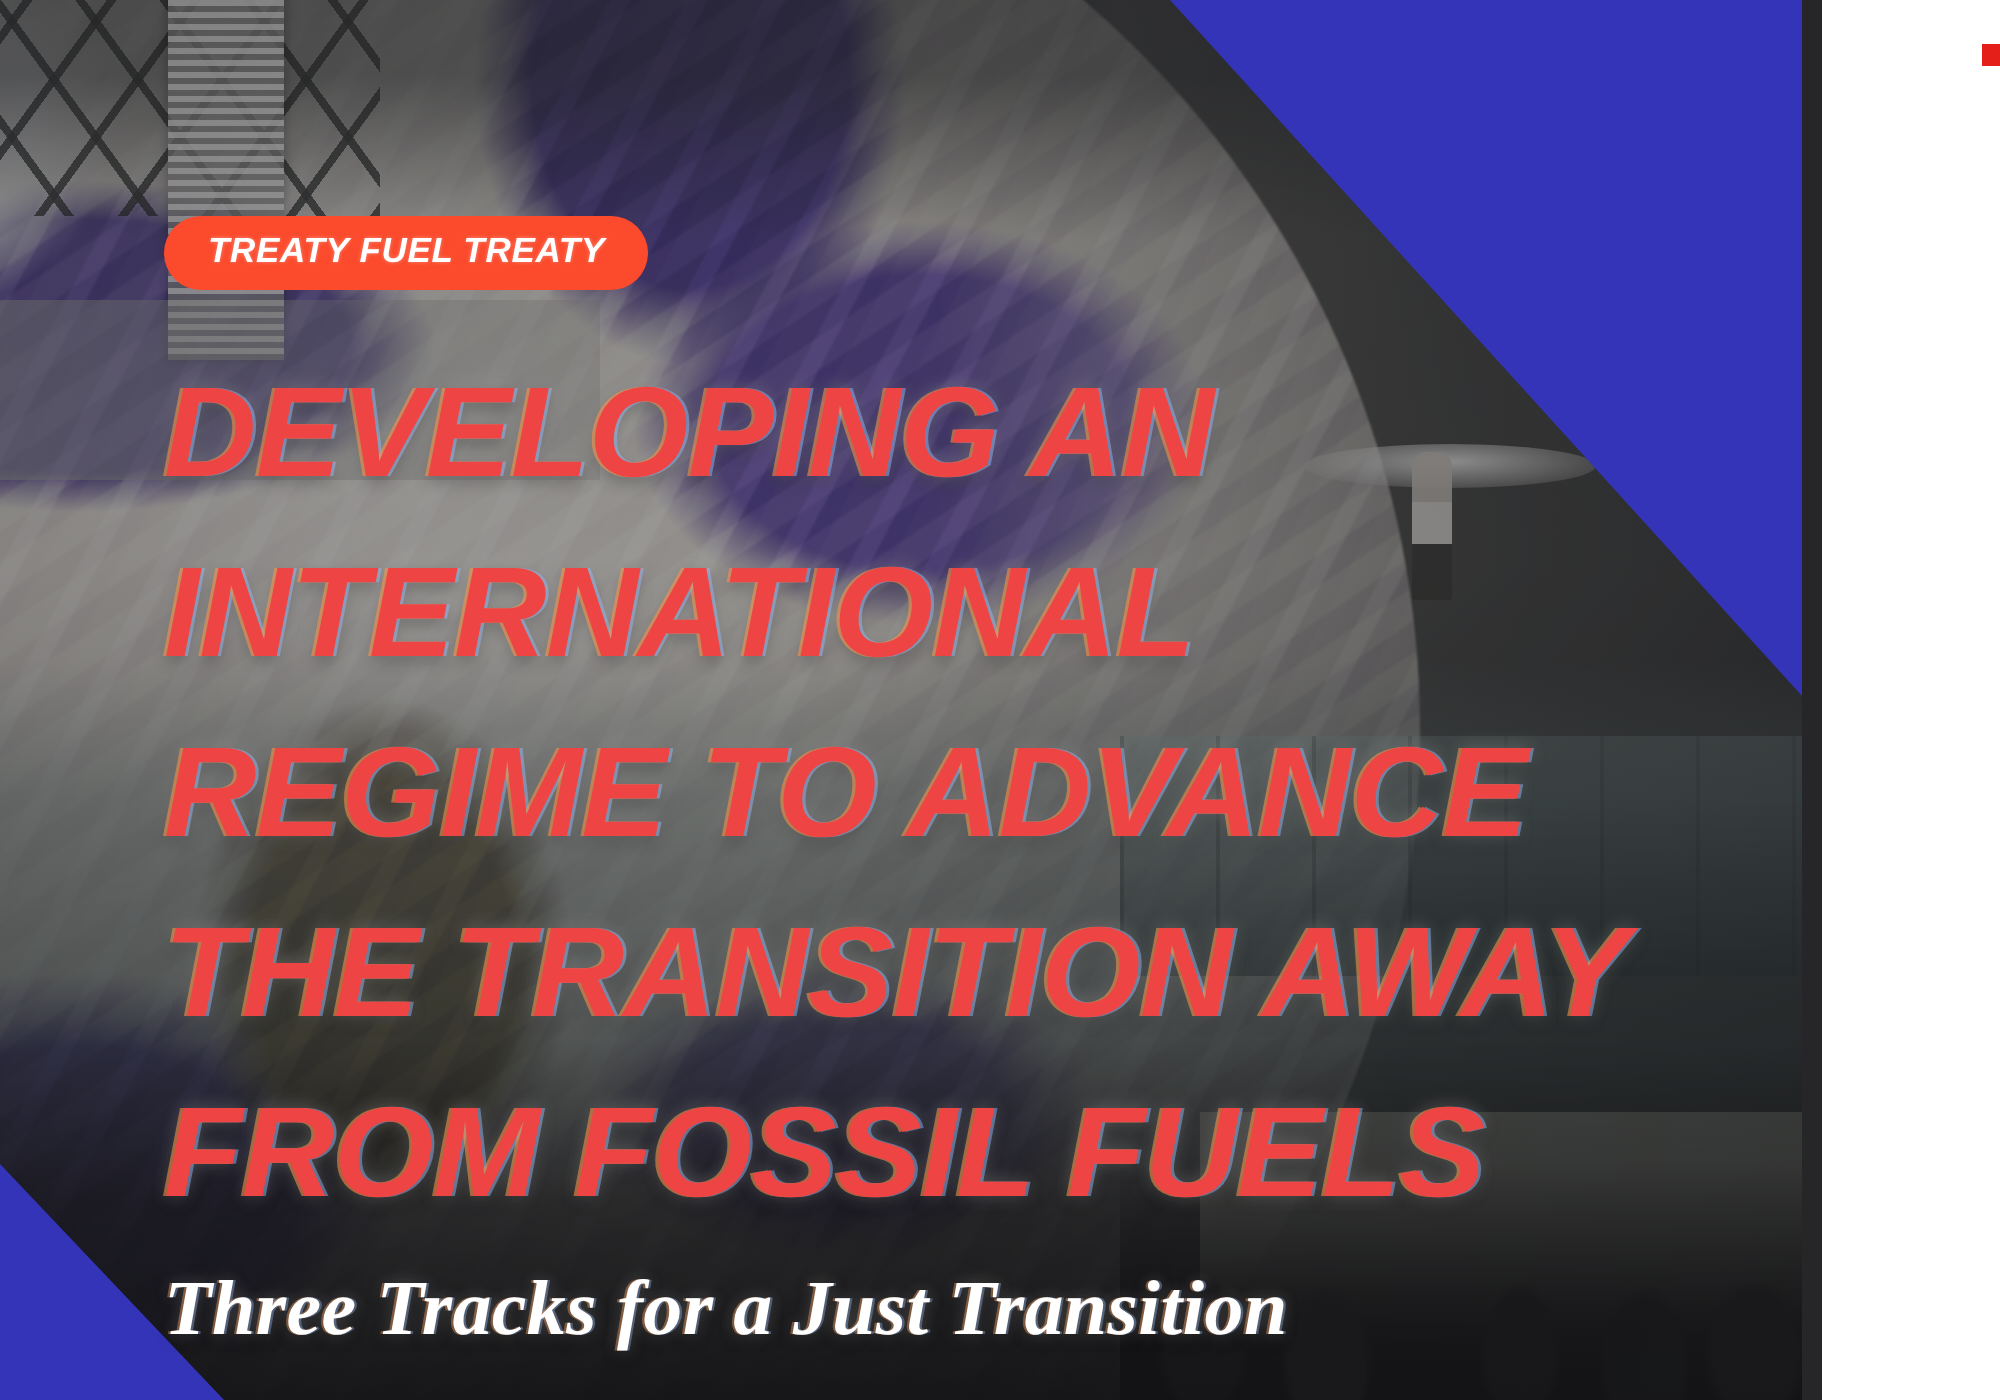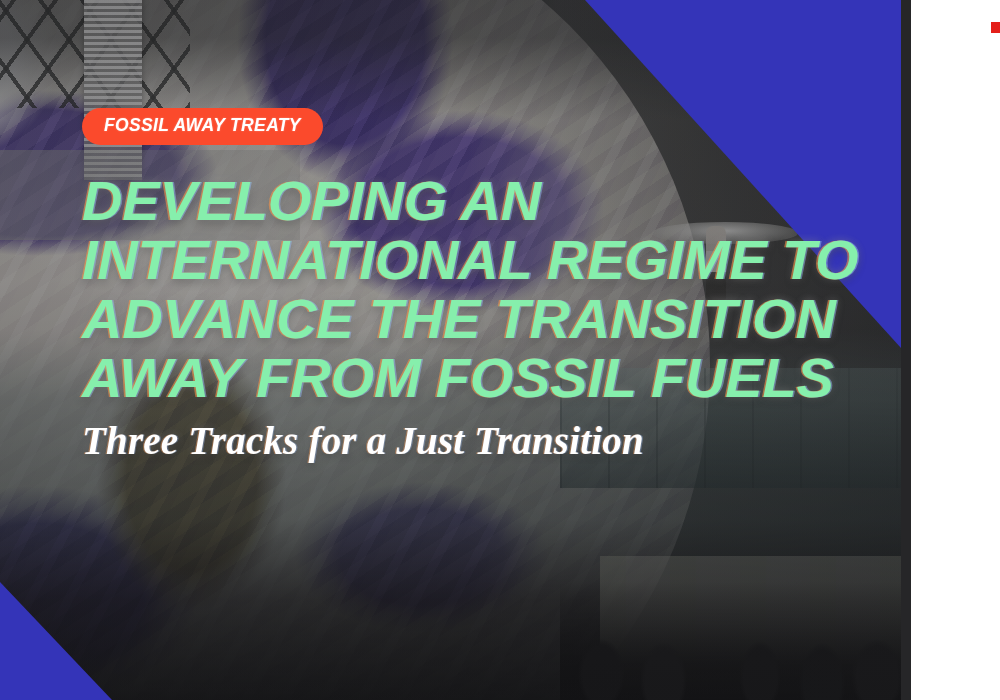--- a/index.html
+++ b/index.html
@@ -212,25 +212,25 @@
     letter-spacing: .35px;
     line-height: 1;
     padding: 9px 22px 10px 22px;
     border-radius: 20px;
     white-space: nowrap;
     text-shadow: 0 0 2px rgba(255,255,255,.35);
   }
 
   .headline {
     margin-top: 26px;
-    font-size: 56px;
-    line-height: 59px;
+    font-size: 64px;
+    line-height: 90px;
     font-weight: bold;
     font-style: italic;
-    color: #86efac;
+    color: #ef4444;
     letter-spacing: -0.2px;
     text-transform: uppercase;
     max-width: 790px;
     
     text-shadow:
       -1.6px 0 0 rgba(255,150,70,.55),
        1.6px 0 0 rgba(150,190,255,.45),
        0 0 9px rgba(255,255,255,.28),
        0 2px 8px rgba(0,0,0,.45);
   }
@@ -299,21 +299,21 @@
         <polygon points="316,0 316,348 0,0" fill="#3434b8"></polygon>
       </svg>
     </div>
     <div class="tri-bl">
       <svg viewBox="0 0 112 118" preserveAspectRatio="none" aria-hidden="true">
         <polygon points="0,0 0,118 112,118" fill="#3434b8"></polygon>
       </svg>
     </div>
 
     <div class="copy">
-      <div class="badge" style="background: rgb(251, 74, 44);">FOSSIL AWAY TREATY</div>
+      <div class="badge" style="background: rgb(251, 74, 44);">TREATY FUEL TREATY</div>
 
       <h1 class="headline">DEVELOPING AN INTERNATIONAL REGIME TO ADVANCE THE TRANSITION AWAY FROM FOSSIL FUELS</h1>
 
       <p class="subhead">Three Tracks for a Just Transition</p>
     </div>
 
   </section>
 
   <div id="scrollbar-track" style="background: rgb(38, 38, 40);"></div>
   <div id="right-pane" style="background: rgb(255, 255, 255);"></div>

